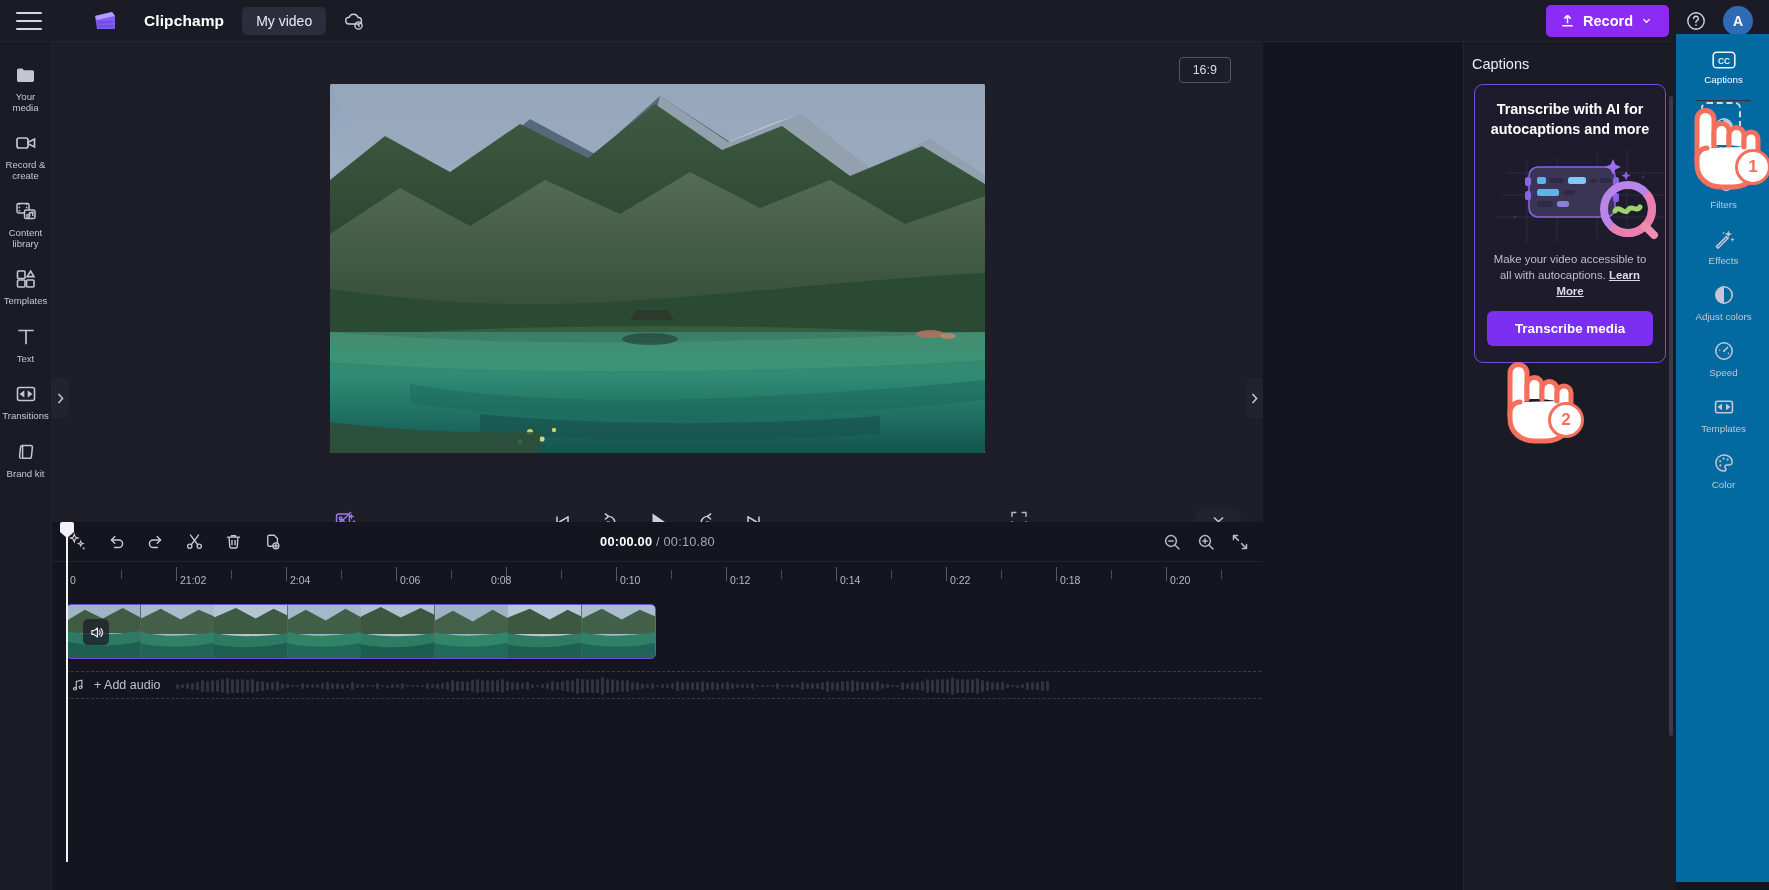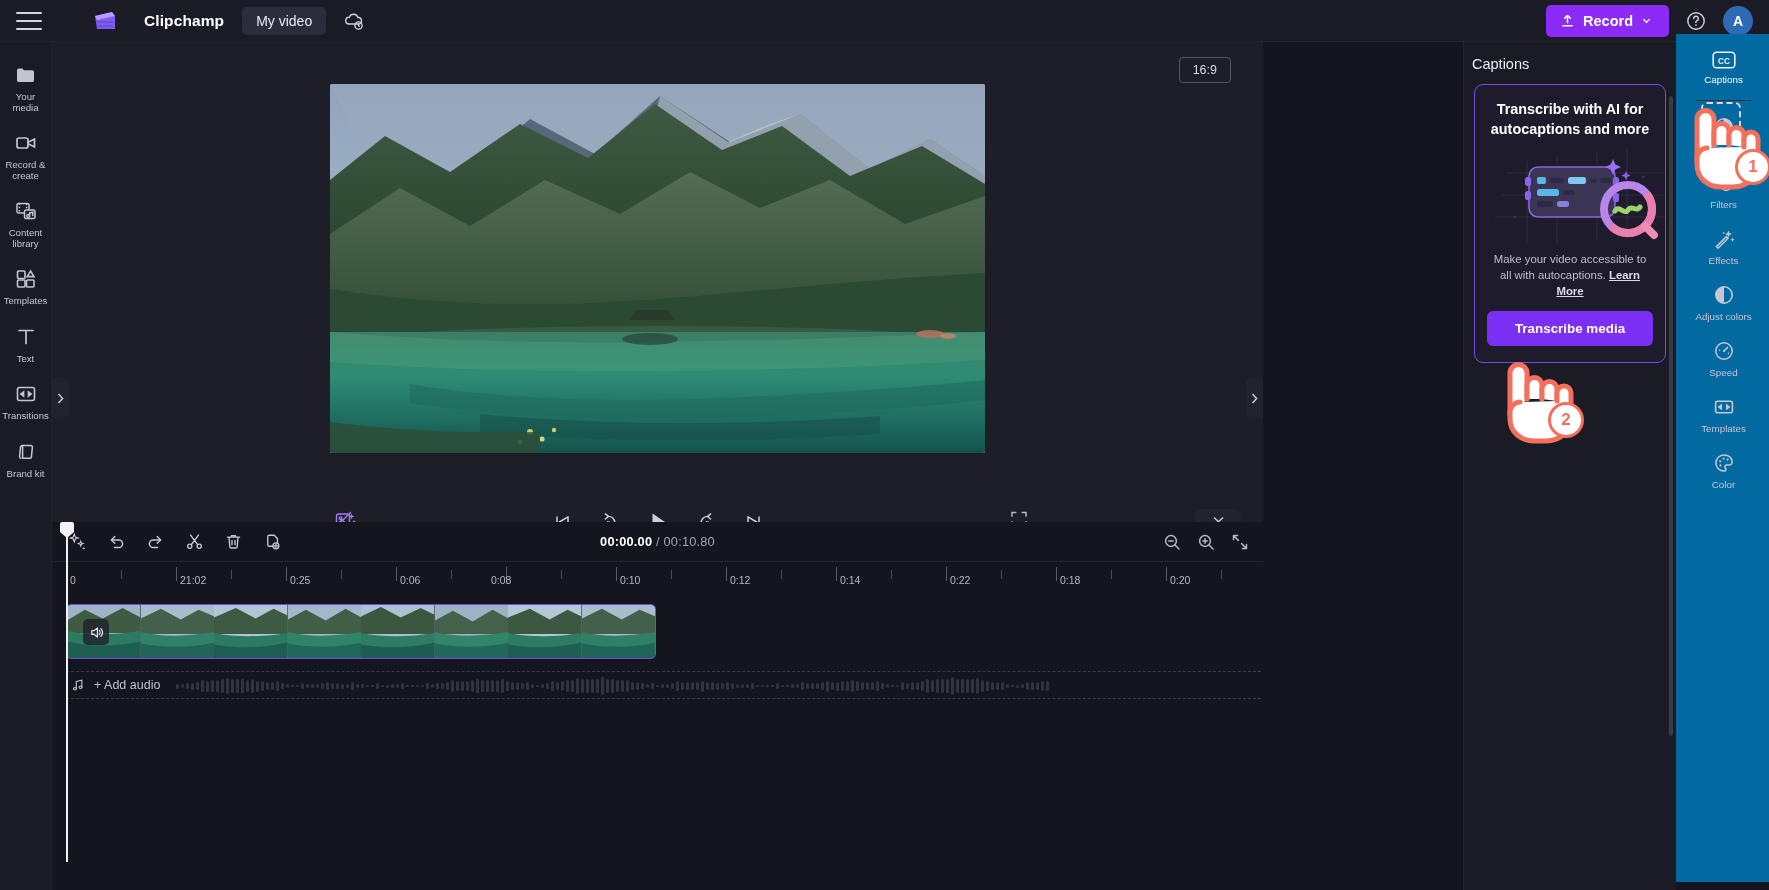--- a/index.html
+++ b/index.html
@@ -531,21 +531,21 @@
     </div>
 
     <div class="ruler">
       <div class="tick major" style="left:0px"></div>
       <div class="tick-lbl" style="left:4px">0</div>
       <div class="tick" style="left:55px"></div>
       <div class="tick major" style="left:110px"></div>
       <div class="tick-lbl" style="left:114px">21:02</div>
       <div class="tick" style="left:165px"></div>
       <div class="tick major" style="left:220px"></div>
-      <div class="tick-lbl" style="left:224px">0:25</div>
+      <div class="tick-lbl" style="left:224px">2:04</div>
       <div class="tick" style="left:275px"></div>
       <div class="tick major" style="left:330px"></div>
       <div class="tick-lbl" style="left:334px">0:06</div>
       <div class="tick" style="left:385px"></div>
       <div class="tick major" style="left:440px"></div>
       <div class="tick-lbl" style="left:425px">0:08</div>
       <div class="tick" style="left:495px"></div>
       <div class="tick major" style="left:550px"></div>
       <div class="tick-lbl" style="left:554px">0:10</div>
       <div class="tick" style="left:605px"></div>

